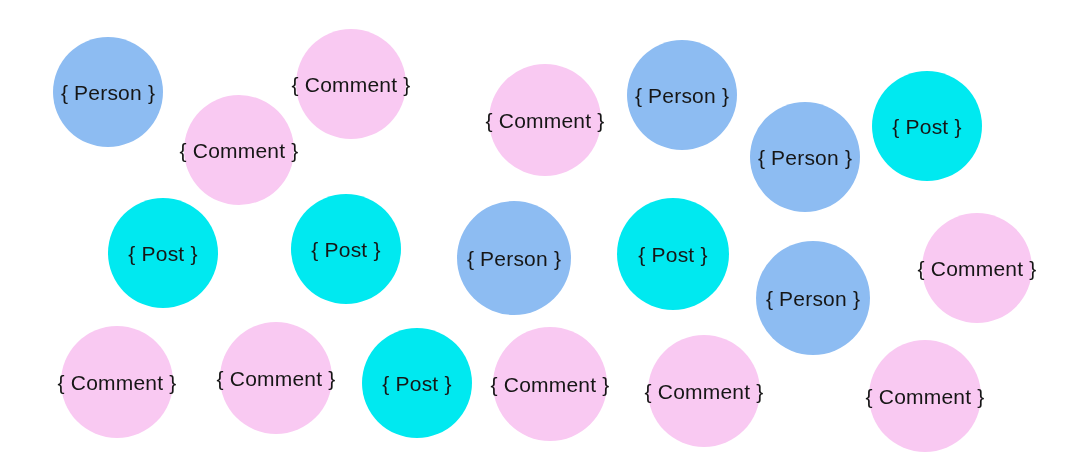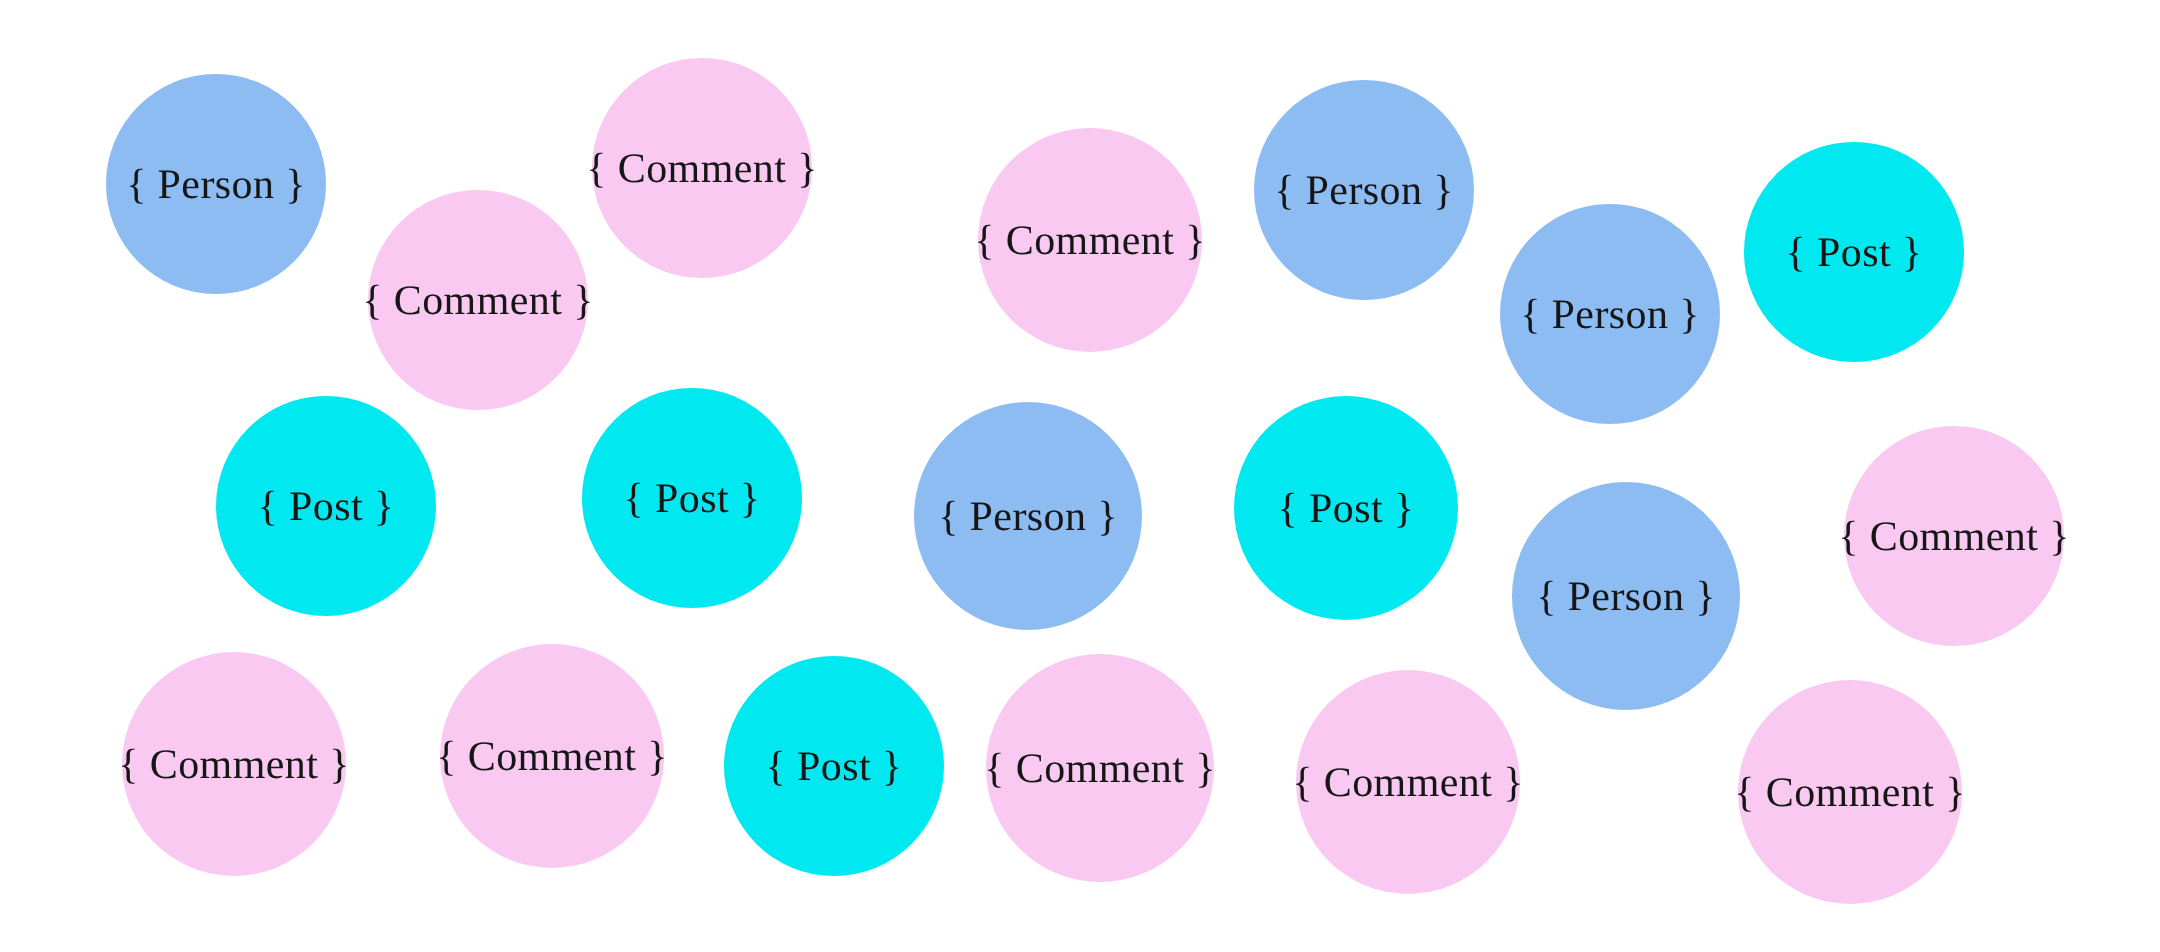--- a/index.html
+++ b/index.html
@@ -6,21 +6,21 @@
     margin: 0;
     padding: 0;
     background: #ffffff;
   }
   .canvas {
     position: relative;
     width: 1080px;
     height: 476px;
     background: #ffffff;
     overflow: hidden;
-    font-family: Liberation Serif, serif;
+    font-family: Liberation Sans, sans-serif;
   }
   .node {
     position: absolute;
     border-radius: 50%;
     display: flex;
     align-items: center;
     justify-content: center;
     box-sizing: border-box;
   }
   .node-label {

